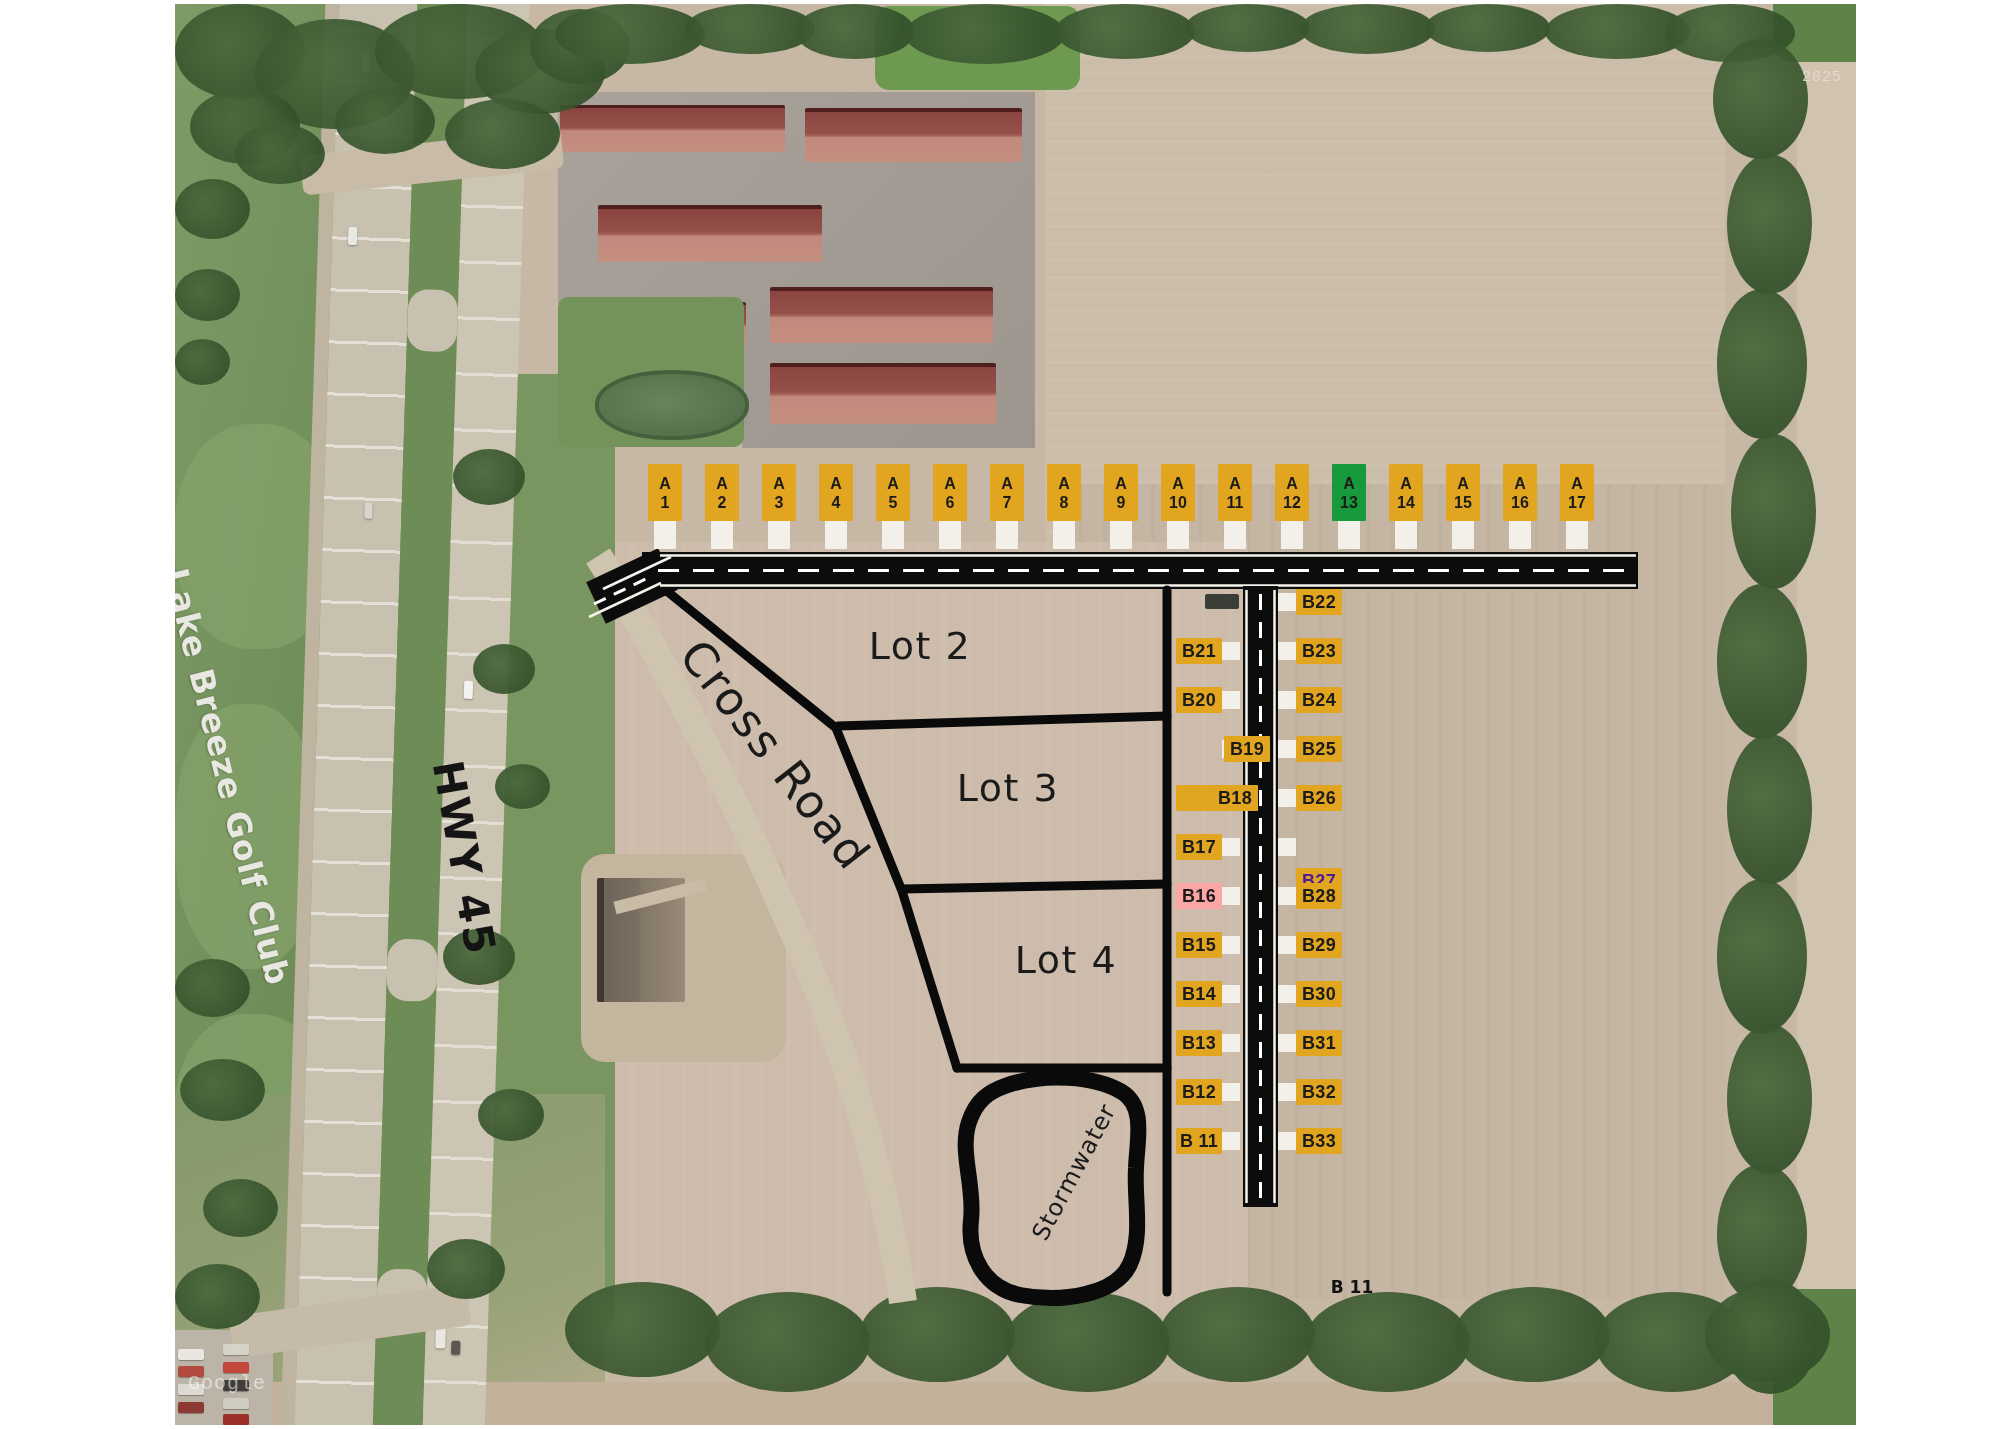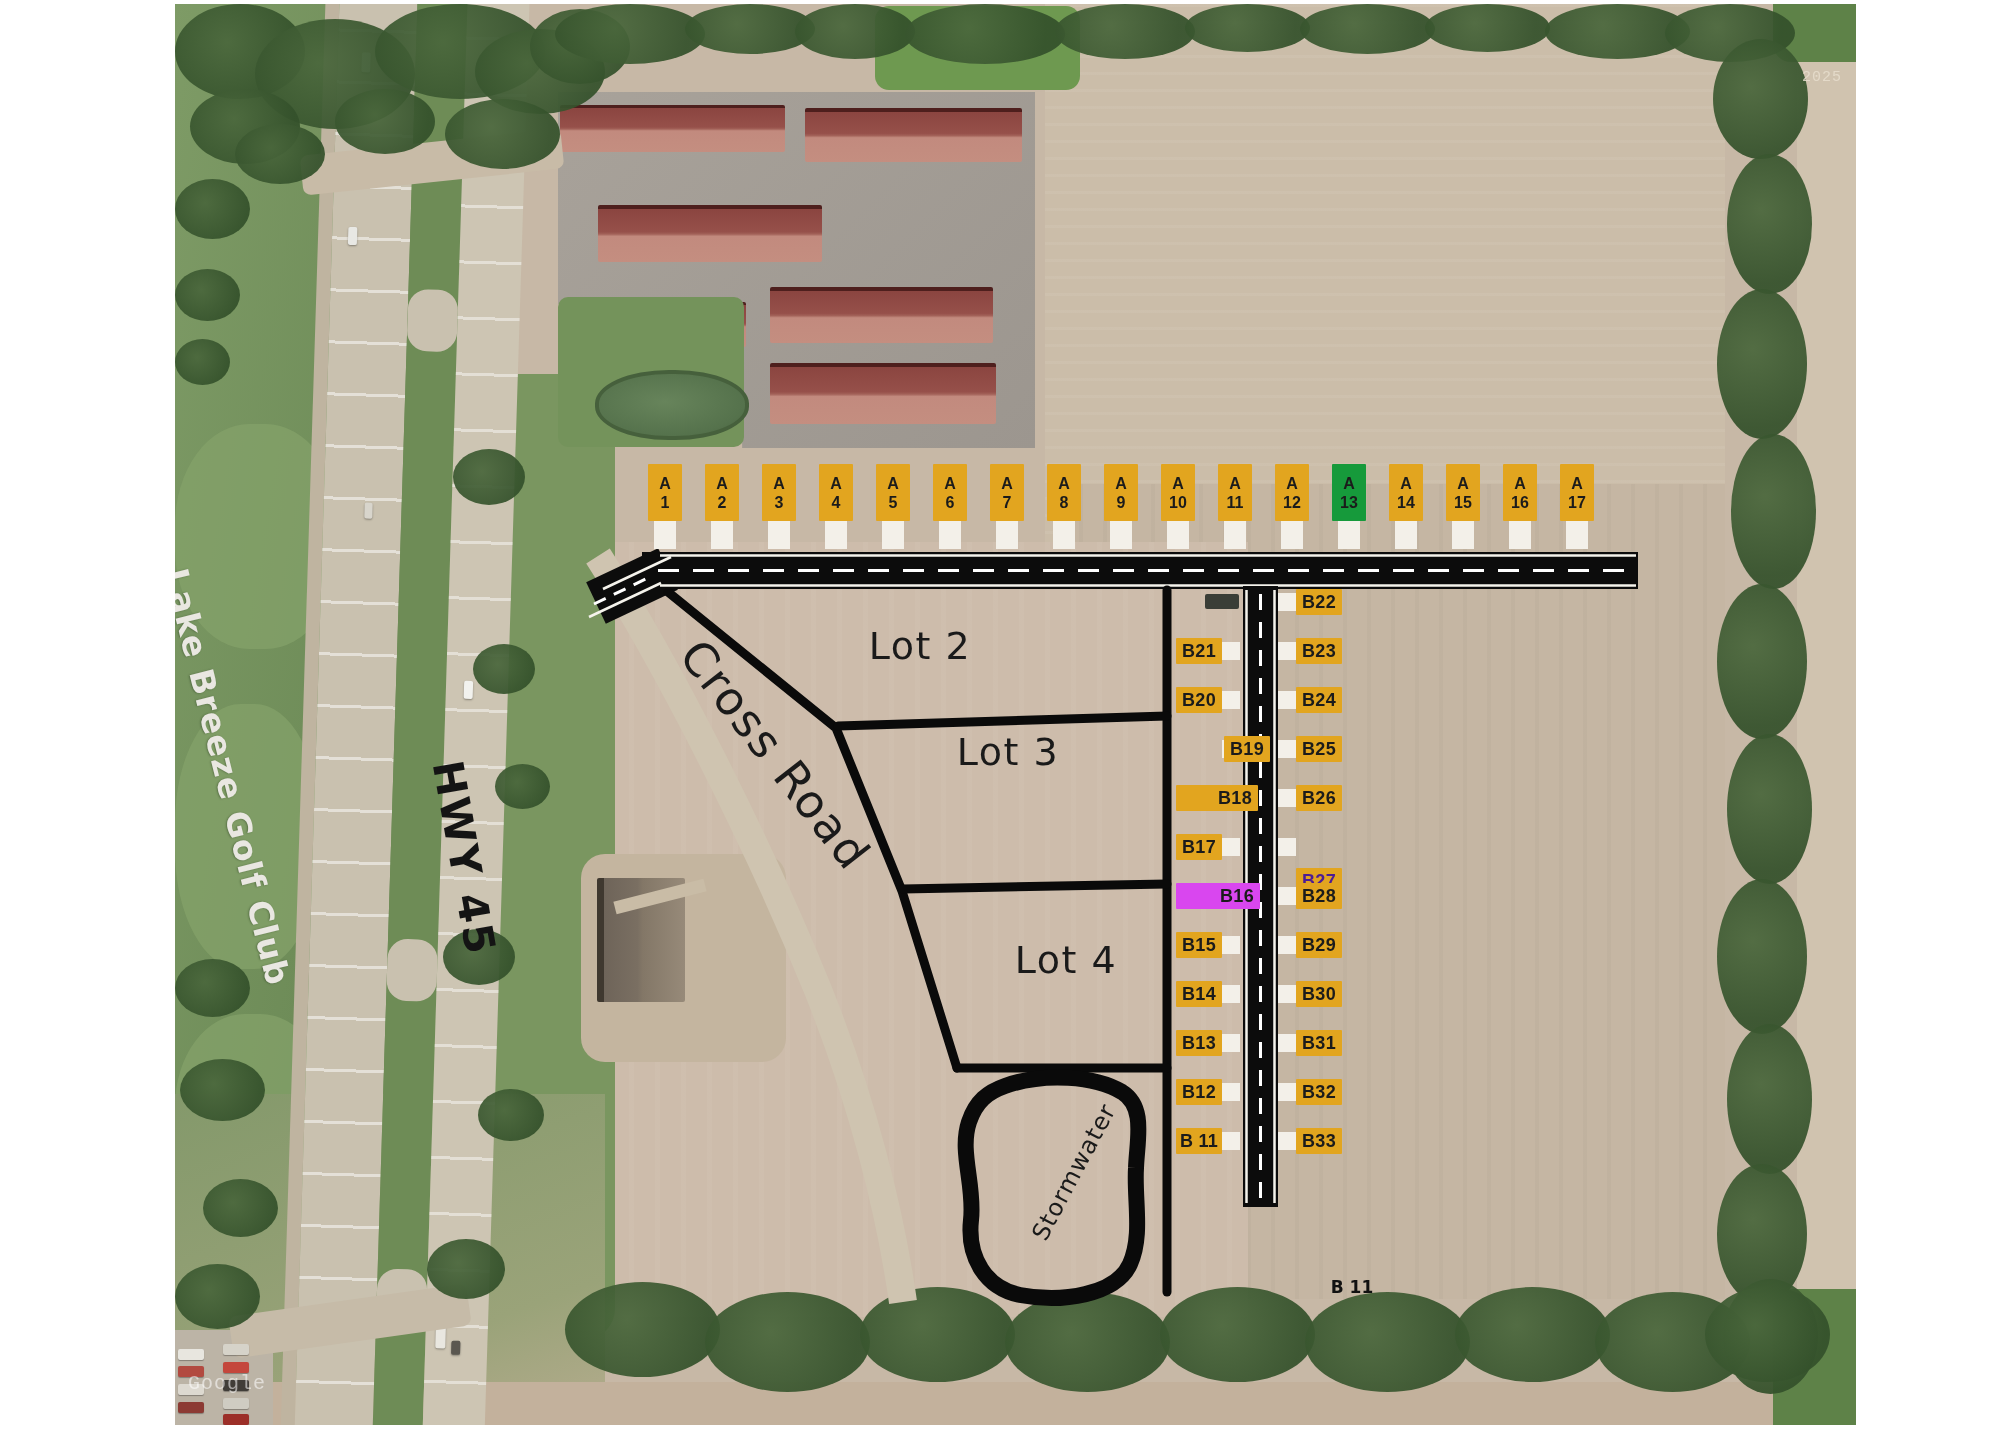--- a/index.html
+++ b/index.html
@@ -169,21 +169,21 @@
         <path d="M 957,1068 L 1167,1068"></path>
       </g>
 
       <path d="M 1005,1086 C 1045,1072 1095,1076 1122,1092 C 1146,1107 1137,1140 1136,1168
            C 1134,1200 1143,1235 1130,1264 C 1116,1295 1062,1303 1020,1295
            C 986,1288 967,1258 971,1220 C 975,1185 959,1152 969,1122
            C 976,1101 988,1092 1005,1086 Z" fill="none" stroke="#0A0A0A" stroke-width="16" stroke-linejoin="round"></path>
     </svg>
 
     <div class="maplabel lotlabel" style="left:745px;top:642px;">Lot 2</div>
-    <div class="maplabel lotlabel" style="left:833px;top:748px;">Lot 3</div>
+    <div class="maplabel lotlabel" style="left:833px;top:784px;">Lot 3</div>
     <div class="maplabel lotlabel" style="left:891px;top:956px;">Lot 4</div>
     <div class="maplabel lbl-cross" style="left:600px;top:751px;">Cross Road</div>
     <div class="maplabel lbl-storm" style="left:899px;top:1168px;">Stormwater</div>
     <div class="maplabel lbl-hwy" style="left:289px;top:854px;">HWY 45</div>
     <div class="maplabel lbl-golf" style="left:52px;top:773px;">Lake Breeze Golf Club</div>
     <div class="maplabel lbl-strayb" style="left:1177px;top:1283px;">B 11</div>
     <div class="maplabel wm wm-goog" style="left:52px;top:1379px;">Google</div>
     <div class="maplabel wm wm-year" style="left:1647px;top:73px;">2025</div>
   <div class="tr" style="left: 0px; top: 0px; width: 130px; height: 95px;"></div>
       <div class="tr" style="left: 80px; top: 15px; width: 160px; height: 110px;"></div>
@@ -335,21 +335,21 @@
       <div class="b-marker" style="left: 1001px; top: 634px; background: rgb(226, 165, 31); color: rgb(27, 27, 27);">B21</div>
       <div class="b-tab" style="left: 1047px; top: 687px; background: rgb(243, 240, 233);"></div>
       <div class="b-marker" style="left: 1001px; top: 683px; background: rgb(226, 165, 31); color: rgb(27, 27, 27);">B20</div>
       <div class="b-tab" style="left: 1047px; top: 736px; background: rgb(243, 240, 233);"></div>
       <div class="b-marker" style="left: 1001px; top: 732px; background: rgb(226, 165, 31); color: rgb(27, 27, 27); margin-left: 48px;">B19</div>
       <div class="b-tab" style="left: 1047px; top: 785px; background: rgb(243, 240, 233);"></div>
       <div class="b-marker" style="left: 1001px; top: 781px; background: rgb(226, 165, 31); color: rgb(27, 27, 27); padding-left: 36px;">B18</div>
       <div class="b-tab" style="left: 1047px; top: 834px; background: rgb(243, 240, 233);"></div>
       <div class="b-marker" style="left: 1001px; top: 830px; background: rgb(226, 165, 31); color: rgb(27, 27, 27);">B17</div>
       <div class="b-tab" style="left: 1047px; top: 883px; background: rgb(243, 240, 233);"></div>
-      <div class="b-marker" style="left: 1001px; top: 879px; background: #d946ef; color: rgb(27, 27, 27); padding-left: 38px;">B16</div>
+      <div class="b-marker" style="left: 1001px; top: 879px; background: #fca5a5; color: rgb(27, 27, 27);">B16</div>
       <div class="b-tab" style="left: 1047px; top: 932px; background: rgb(243, 240, 233);"></div>
       <div class="b-marker" style="left: 1001px; top: 928px; background: rgb(226, 165, 31); color: rgb(27, 27, 27);">B15</div>
       <div class="b-tab" style="left: 1047px; top: 981px; background: rgb(243, 240, 233);"></div>
       <div class="b-marker" style="left: 1001px; top: 977px; background: rgb(226, 165, 31); color: rgb(27, 27, 27);">B14</div>
       <div class="b-tab" style="left: 1047px; top: 1030px; background: rgb(243, 240, 233);"></div>
       <div class="b-marker" style="left: 1001px; top: 1026px; background: rgb(226, 165, 31); color: rgb(27, 27, 27);">B13</div>
       <div class="b-tab" style="left: 1047px; top: 1079px; background: rgb(243, 240, 233);"></div>
       <div class="b-marker" style="left: 1001px; top: 1075px; background: rgb(226, 165, 31); color: rgb(27, 27, 27);">B12</div>
       <div class="b-tab" style="left: 1047px; top: 1128px; background: rgb(243, 240, 233);"></div>
       <div class="b-marker" style="left: 1001px; top: 1124px; background: rgb(226, 165, 31); color: rgb(27, 27, 27);">B 11</div>

